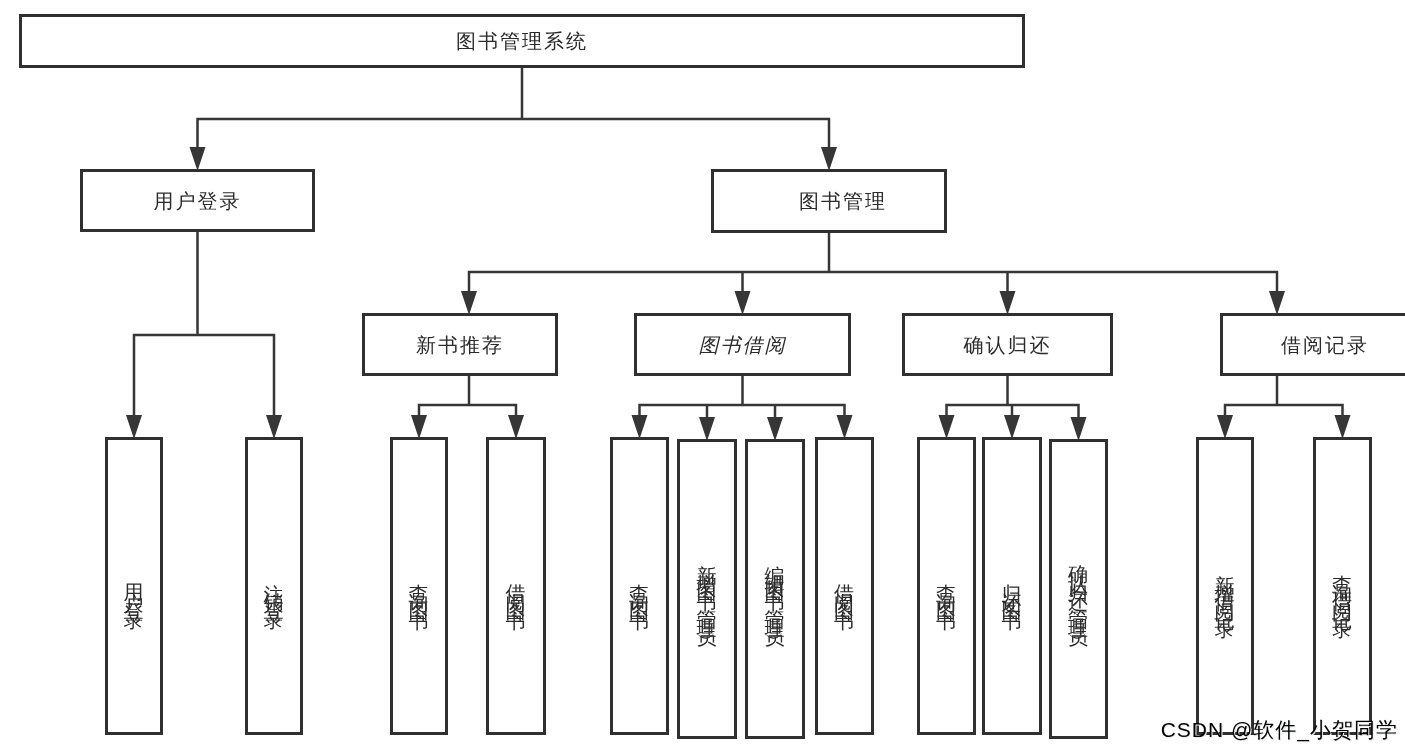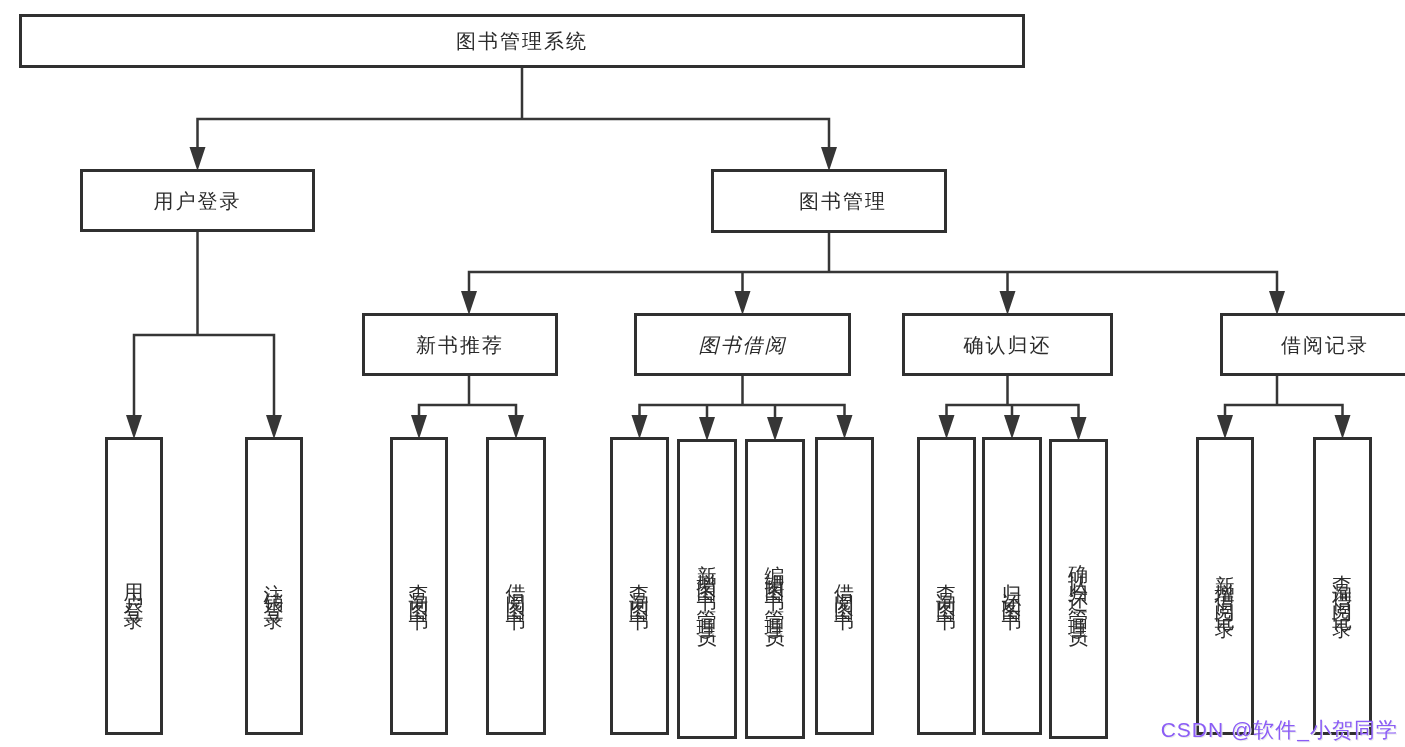--- a/index.html
+++ b/index.html
@@ -27,21 +27,21 @@
     writing-mode: vertical-rl;
     letter-spacing: 9px;
     padding: 4px 0;
   }
   #watermark {
     position: absolute;
     top: 716px;
     right: 7px;
     font-size: 21px;
     letter-spacing: 1px;
-    color: #8b5cf6;
+    color: #000000;
     text-shadow: 1px 1px 0 #e8eaec;
     white-space: nowrap;
   }
 </style>
 </head>
 <body>
 
 <div id="canvas">
   <svg id="edges" xmlns="http://www.w3.org/2000/svg">
       <path d="M 522 68 V 119 M 197.5 119 H 829 M 197.5 119 V 151 M 829 119 V 151 M 197.5 232 V 335 M 134 335 H 274 M 134 335 V 419 M 274 335 V 419 M 829 233 V 272 M 469 272 H 1277 M 469 272 V 295 M 742.5 272 V 295 M 1007.5 272 V 295 M 1277 272 V 295 M 469 376 V 405 M 419 405 H 516 M 419 405 V 419 M 516 405 V 419 M 742.5 376 V 405 M 639.5 405 H 844.5 M 639.5 405 V 419 M 707 405 V 421 M 775 405 V 421 M 844.5 405 V 419 M 1007.5 376 V 405 M 946.5 405 H 1078.5 M 946.5 405 V 419 M 1012 405 V 419 M 1078.5 405 V 421 M 1277 376 V 405 M 1225 405 H 1342.5 M 1225 405 V 419 M 1342.5 405 V 419 " fill="none" stroke="#363636" stroke-width="2.5" stroke-linecap="square"></path>

